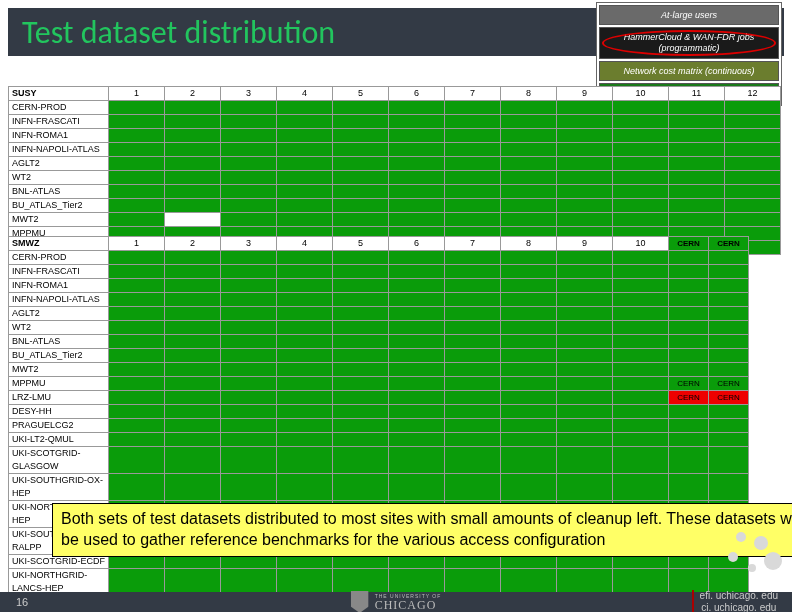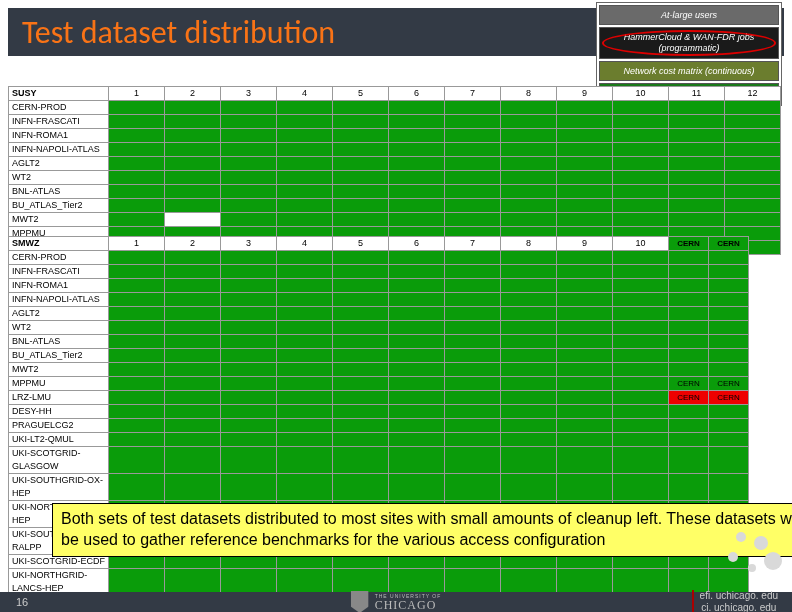--- a/index.html
+++ b/index.html
@@ -1,19 +1,19 @@
 <!DOCTYPE html>
 <html><head>
 <meta charset="utf-8">
 <style>
   * { box-sizing: border-box; margin: 0; padding: 0; }
   body { width: 792px; height: 612px; font-family: Arial, sans-serif; position: relative; background: #fff; overflow: hidden; }
   
   .header-bar { position: absolute; left: 8px; top: 8px; width: 776px; height: 48px; background: #333a45; display: flex; align-items: center; padding-left: 14px; }
-  .header-bar h1 { font-family: "Segoe UI", Calibri, sans-serif; font-weight: 300; font-size: 32px; color: #f97316; }
+  .header-bar h1 { font-family: "Segoe UI", Calibri, sans-serif; font-weight: 300; font-size: 32px; color: #22c55e; }
   
   .legend-box { position: absolute; right: 10px; top: 2px; width: 186px; border: 1px solid #666; background: #fff; font-size: 9px; font-style: italic; }
   .legend-row { border: 1px solid #555; text-align: center; padding: 4px 2px; color: #fff; margin: 2px; position: relative; }
   .legend-atlarge { background: #6a6a6a; }
   .legend-hc { background: #1a1a1a; line-height: 1.2; }
   .legend-net { background: #6b7d2e; }
   .legend-basic { background: #1a7a1a; }
   .red-oval { position: absolute; border: 2px solid #d00; border-radius: 50%; left: 2px; right: 2px; top: 2px; bottom: 2px; pointer-events:none; }
   
   .tbl { position: absolute; border-collapse: collapse; font-size: 9px; }

